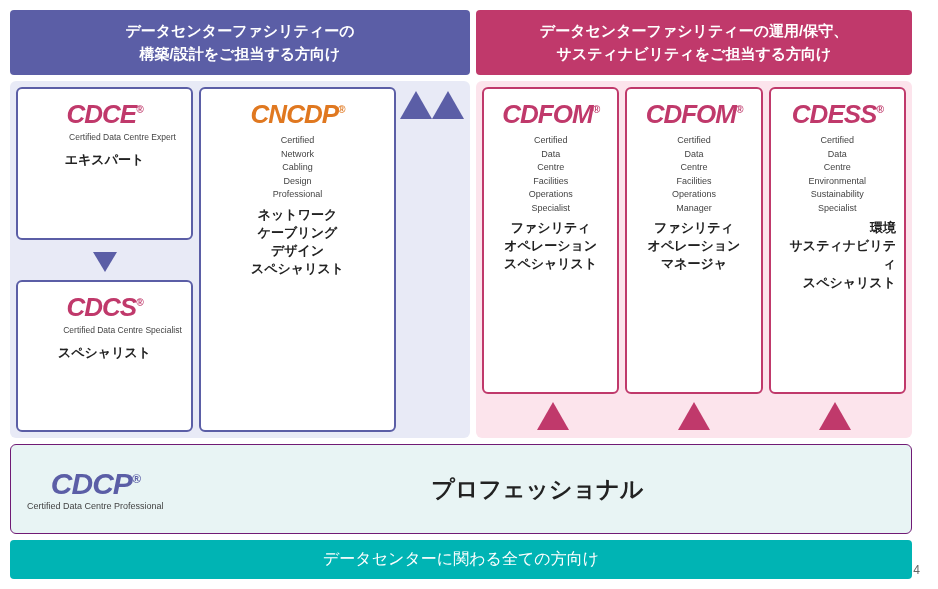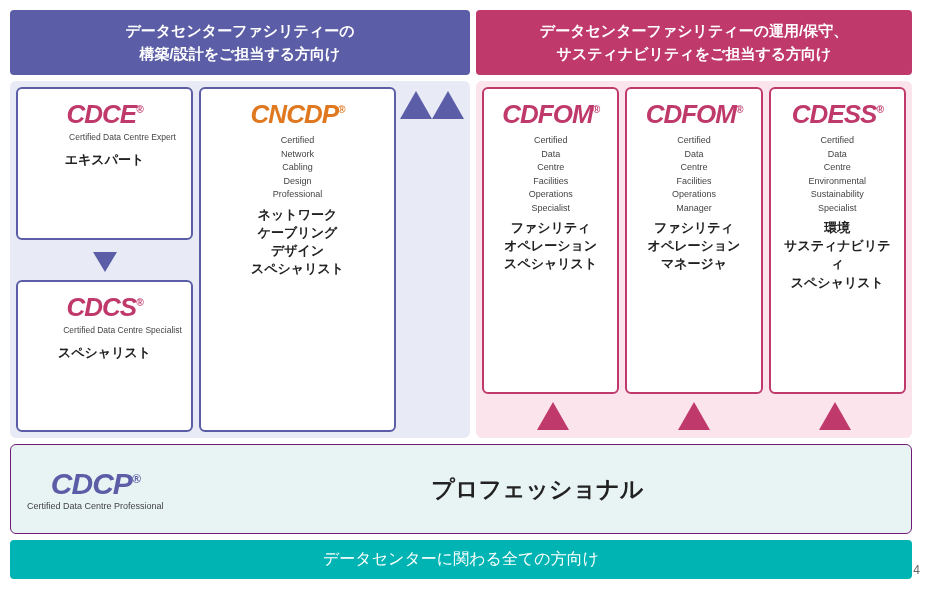--- a/index.html
+++ b/index.html
@@ -385,21 +385,21 @@
           <div class="card card-pink" style="flex:1;">
             <div class="card-logo logo-cdess">
               <span>CDESS</span><span class="logo-reg">®</span>
             </div>
             <div class="card-text-en" style="white-space:pre-line;">Certified
 Data
 Centre
 Environmental
 Sustainability
 Specialist</div>
-            <div class="card-title-jp" style="white-space:pre-line;">環境
+            <div class="card-title-jp" style="white-space:pre-line;text-align:right;">環境
 サスティナビリティ
 スペシャリスト</div>
           </div>
 
         </div>
 
         <div class="arrows-row">
           <div class="arrow-cell">
             <div class="triangle-up triangle-up-pink"></div>
           </div>

